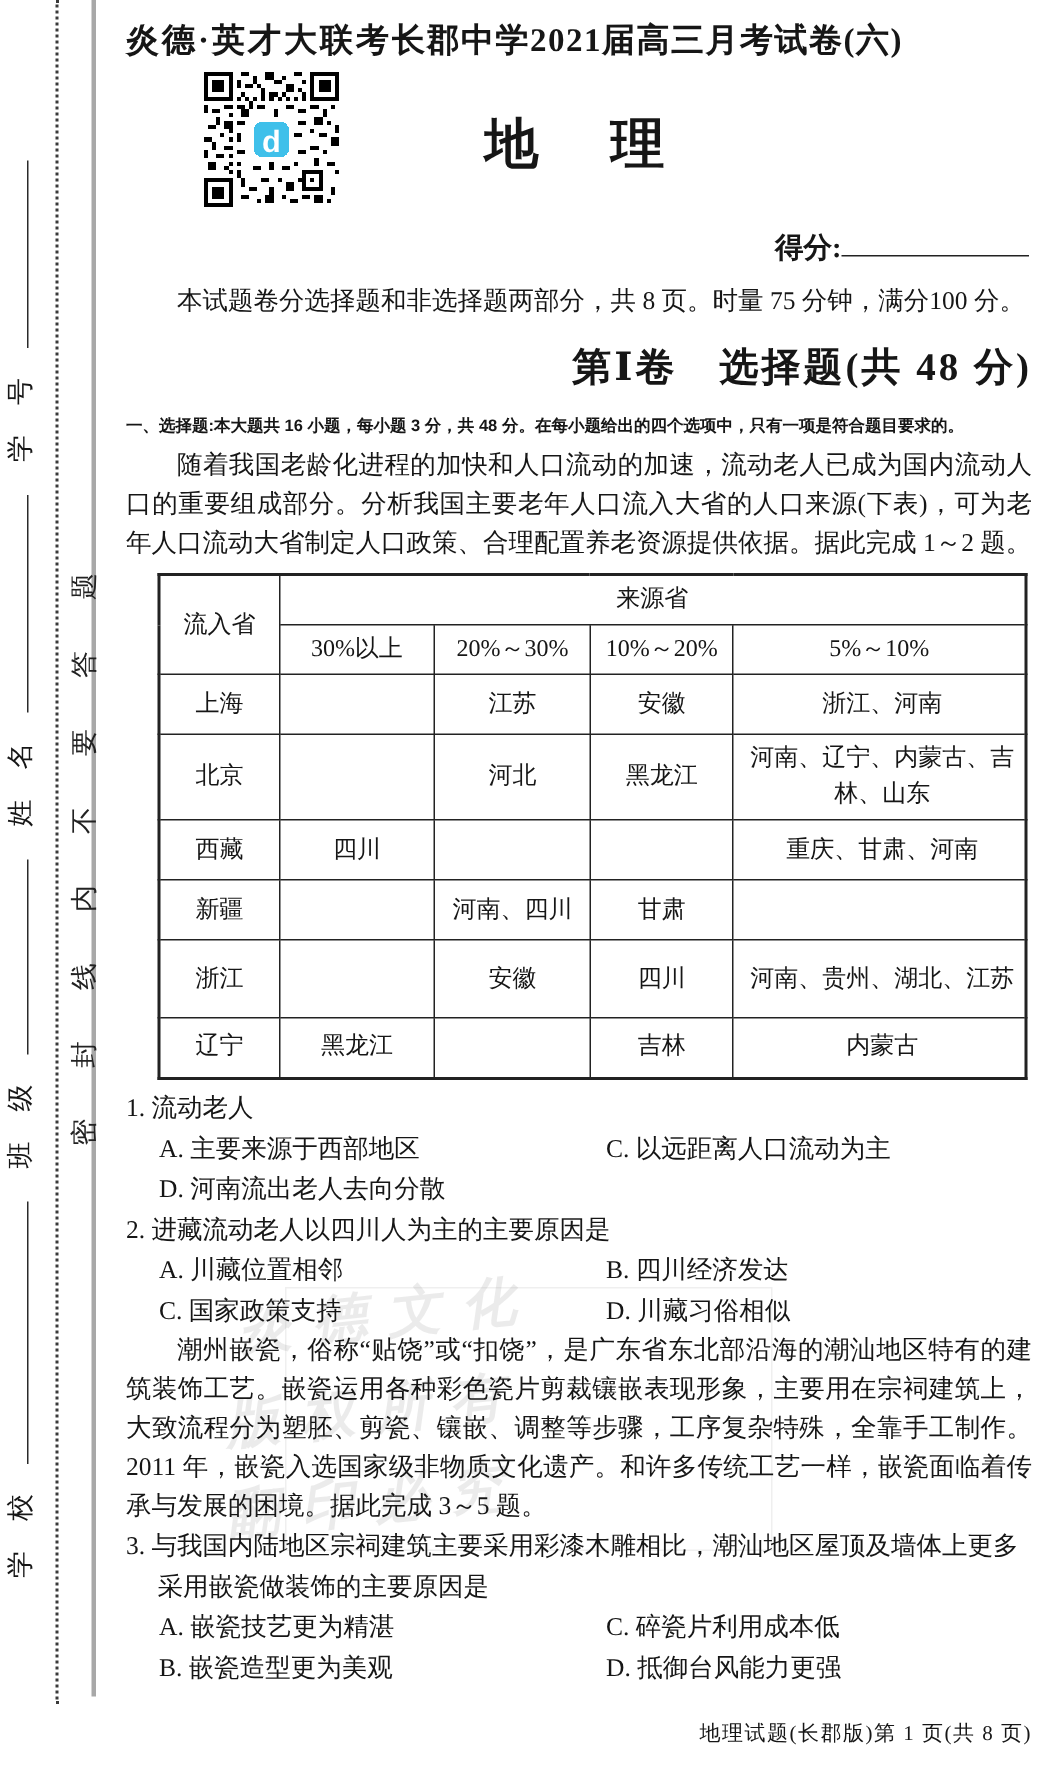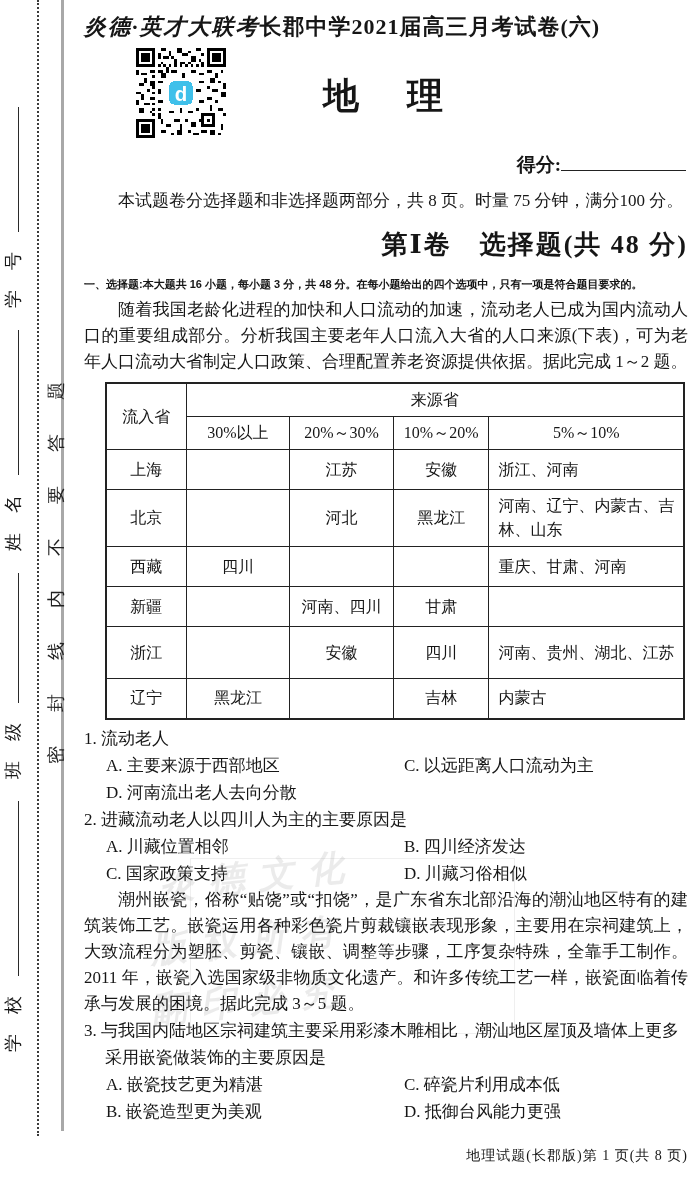--- a/index.html
+++ b/index.html
@@ -27,42 +27,42 @@
   .watermark-box { position:absolute; left:190px; top:858px; width:325px; height:176px;
     border:1px solid #e0e0e0; opacity:.5; z-index:0; }
   .wm { position:absolute; z-index:0; font-style:italic; font-weight:bold;
     font-size:36px; letter-spacing:14px; color:#8a8a8a; opacity:.16;
     transform:rotate(-6deg); white-space:nowrap; }
   .wm1{ left:158px; top:852px; } .wm2{ left:150px; top:916px; } .wm3{ left:150px; top:976px; }
   
   .content { position:absolute; left:84px; top:0; width:604px; z-index:1; }
   .paper-title { margin-top:12px; font-size:22px; font-weight:bold;
     white-space:nowrap; letter-spacing:1px; }
-  .paper-title .brand { font-style:italic; letter-spacing:2px; }
+  .paper-title .brand { letter-spacing:2px; }
   .masthead { position:relative; height:146px; }
   .qr { position:absolute; left:52px; top:6px; width:90px; height:90px; }
   .subject-title { text-align:center; font-size:36px; font-weight:bold;
     padding-top:30px; letter-spacing:6px; }
   .score-line { position:absolute; right:2px; bottom:10px; font-size:19px; font-weight:bold;margin-left:40px; }
   .score-blank { display:inline-block; width:125px; height:17px;
     border-bottom:1.5px solid #222; vertical-align:baseline; }
   .intro { font-size:17px; line-height:26px; text-indent:2em; text-align:justify; }
   .part-heading { text-align:right; font-size:26px; font-weight:bold;
     margin:13px 0 9px; letter-spacing:2px; }
   .section-instruction { font-family:"Liberation Sans","DejaVu Sans",sans-serif;
     font-weight:bold; font-size:11px; line-height:26px; text-align:justify; }
   .passage { font-size:17px; line-height:26px; text-indent:2em; text-align:justify; }
   
   table { border-collapse:collapse; margin:7px 0 5px 21px; width:580px;
     font-size:16px; table-layout:fixed; }
   th,td { border:1px solid #222; text-align:center; vertical-align:middle;
     font-weight:normal; padding:4px 5px; line-height:24px; }
   table { border:2px solid #222; }
   col.c1{width:78px;} col.c2{width:101px;} col.c3{width:101px;} col.c4{width:93px;} col.c5{width:190px;}
-  td.wide { text-align:left; padding-left:9px; }
+  td.wide { text-align:center; padding-left:9px; }
   tr.tall td { height:52px; }
   tr.mid td { height:40px; }
   
   .q { font-size:17px; line-height:27px; }
   .q-stem { }
   .q-stem.hang { padding-left:21px; text-indent:-21px; }
   .q-options { display:grid; grid-template-columns:298px 1fr; padding-left:22px; }
   .footer { text-align:right; font-size:14px; margin-top:22px; letter-spacing:1px; }
 </style>
 </head>

